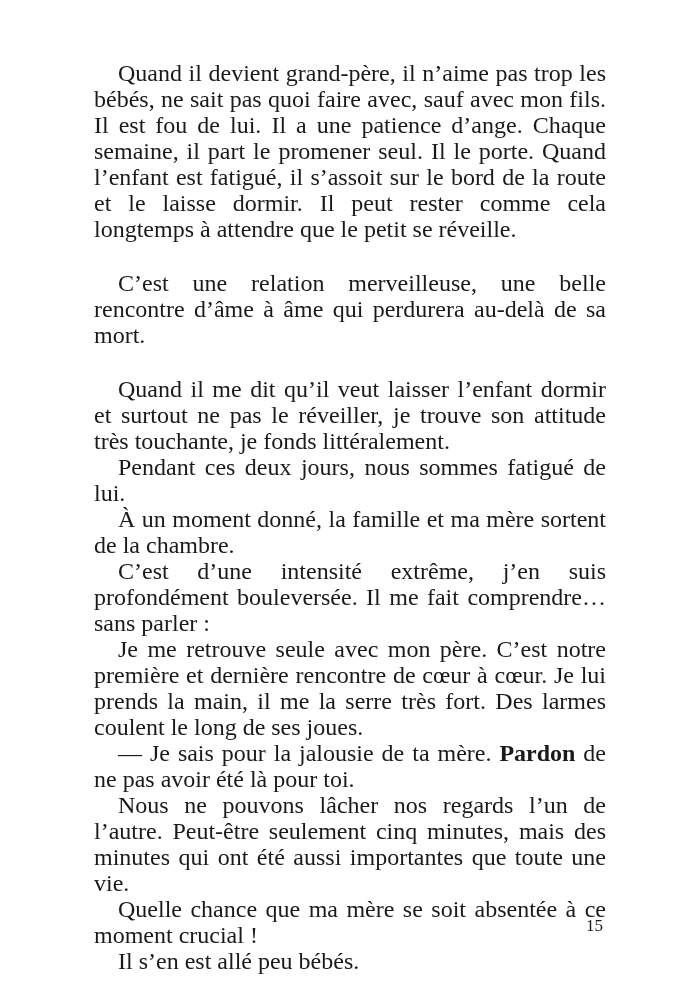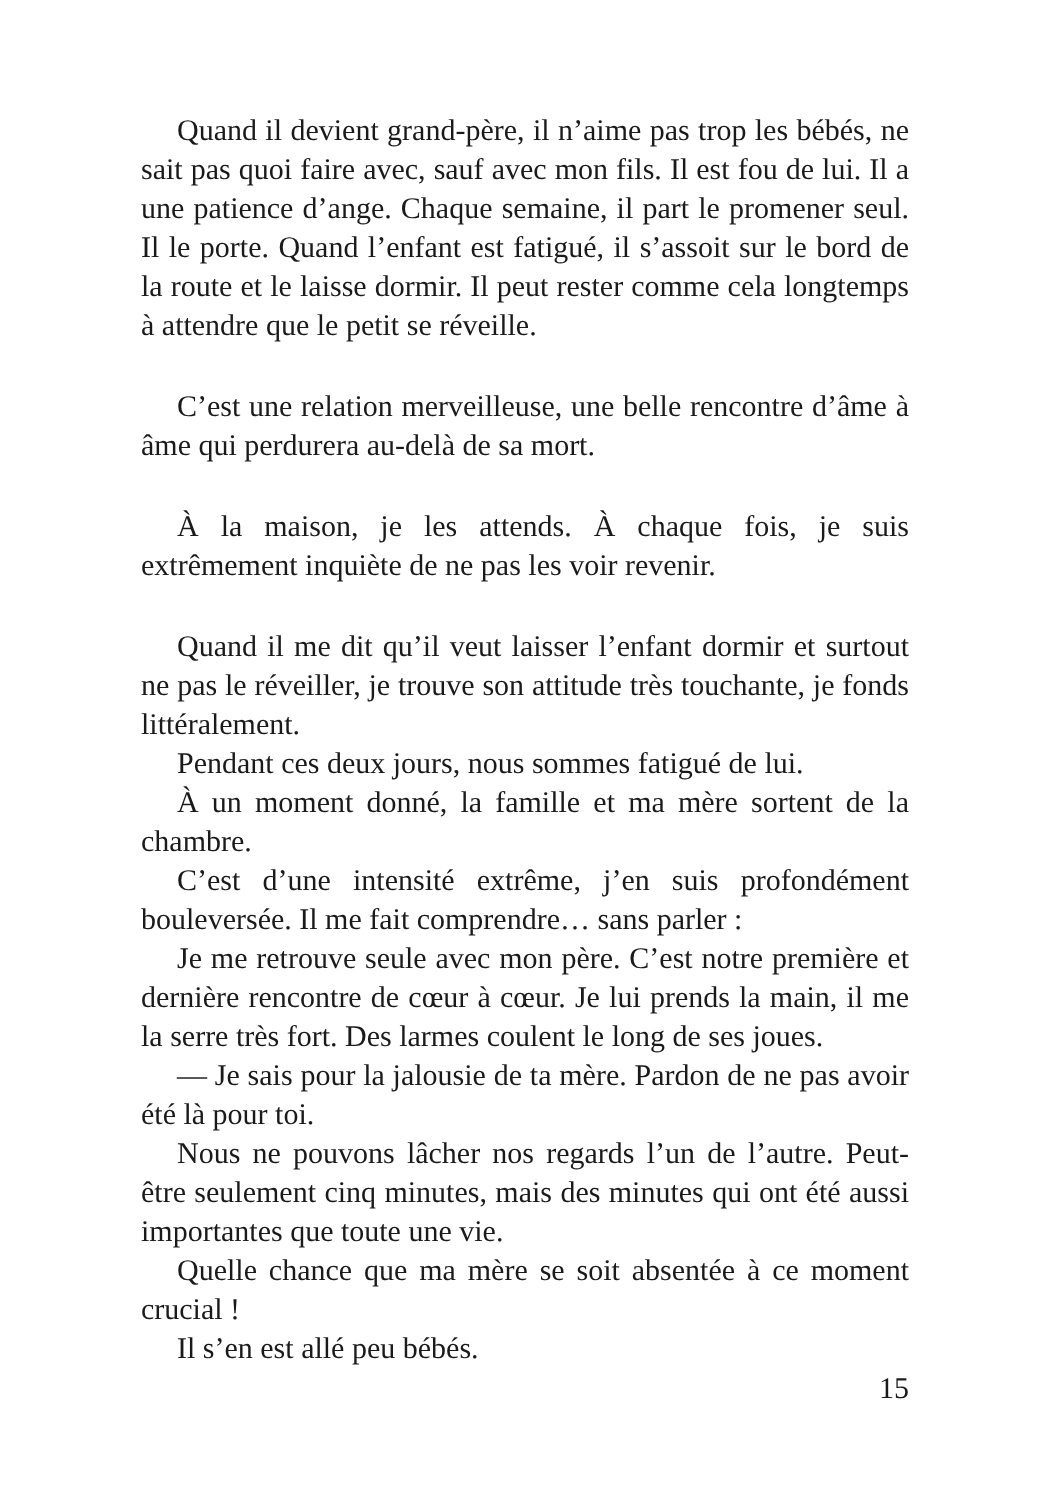--- a/index.html
+++ b/index.html
@@ -11,53 +11,52 @@
       width: 700px;
       height: 992px;
       position: relative;
       overflow: hidden;
       font-family: "Liberation Serif", "DejaVu Serif", serif;
       color: #1a1a1a;
     }
     .page {
       position: absolute;
       left: 94px;
-      top: 74px;
+      top: 60px;
       width: 512px;
-      font-size: 20px;
+      font-size: 24px;
       line-height: 26px;
     }
     .para {
       margin: 0;
       text-align: justify;
       text-indent: 24px;
     }
     .para.gap {
       margin-top: 28px;
     }
     .para .bold {
-      font-weight: normal;
+      font-weight: bold;
     }
     .page-number {
       position: absolute;
       left: 586px;
       top: 915px;
-      font-size: 20px;
+      font-size: 17px;
       line-height: 22px;
       font-family: "Liberation Serif", "DejaVu Serif", serif;
       color: #1a1a1a;
     }
   </style>
 </head>
 <body>
 
 <div class="page">
   <p class="para">Quand il devient grand-père, il n’aime pas trop les bébés, ne sait pas quoi faire avec, sauf avec mon fils. Il est fou de lui. Il a une patience d’ange. Chaque semaine, il part le promener seul. Il le porte. Quand l’enfant est fatigué, il s’assoit sur le bord de la route et le laisse dormir. Il peut rester comme cela longtemps à attendre que le petit se réveille.</p>
   <p class="para gap">C’est une relation merveilleuse, une belle rencontre d’âme à âme qui perdurera au-delà de sa mort.</p>
-  <p class="para gap">À la maison, je les attends. À chaque fois, je suis extrêmement inquiète de ne pas les voir revenir.</p>
   <p class="para gap">Quand il me dit qu’il veut laisser l’enfant dormir et surtout ne pas le réveiller, je trouve son attitude très touchante, je fonds littéralement.</p>
   <p class="para">Pendant ces deux jours, nous sommes fatigué de lui.</p>
   <p class="para">À un moment donné, la famille et ma mère sortent de la chambre.</p>
   <p class="para">C’est d’une intensité extrême, j’en suis profondément bouleversée. Il me fait comprendre… sans parler :</p>
   <p class="para">Je me retrouve seule avec mon père. C’est notre première et dernière rencontre de cœur à cœur. Je lui prends la main, il me la serre très fort. Des larmes coulent le long de ses joues.</p>
   <p class="para"><span>— Je sais pour la jalousie de ta mère. </span><span class="bold">Pardon</span><span> de ne pas avoir été là pour toi.</span></p>
   <p class="para">Nous ne pouvons lâcher nos regards l’un de l’autre. Peut-être seulement cinq minutes, mais des minutes qui ont été aussi importantes que toute une vie.</p>
   <p class="para">Quelle chance que ma mère se soit absentée à ce moment crucial !</p>
   <p class="para">Il s’en est allé peu bébés.</p>
 </div>

